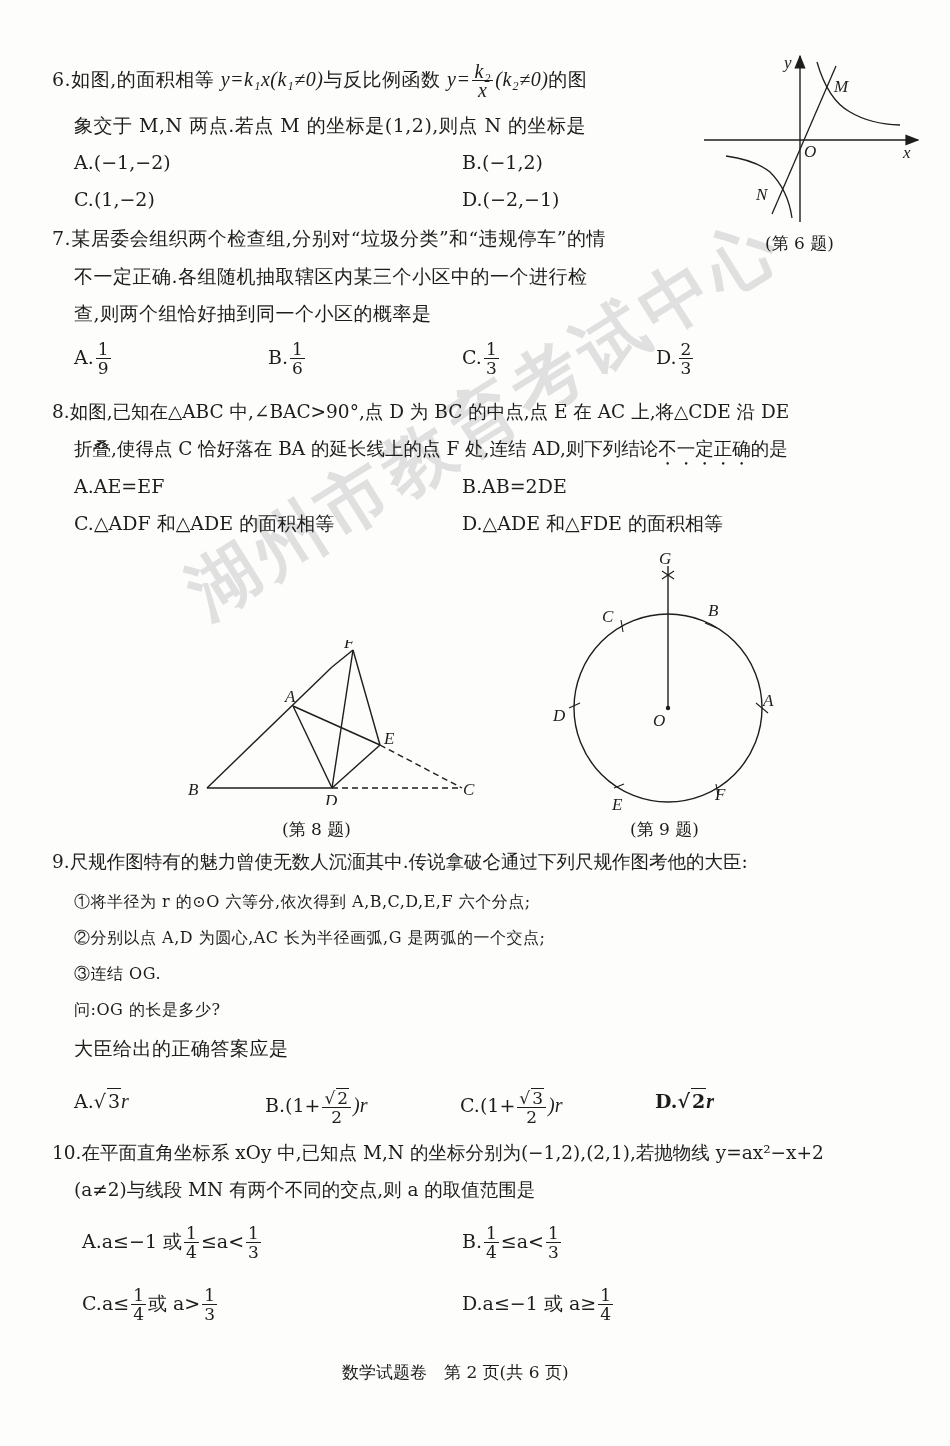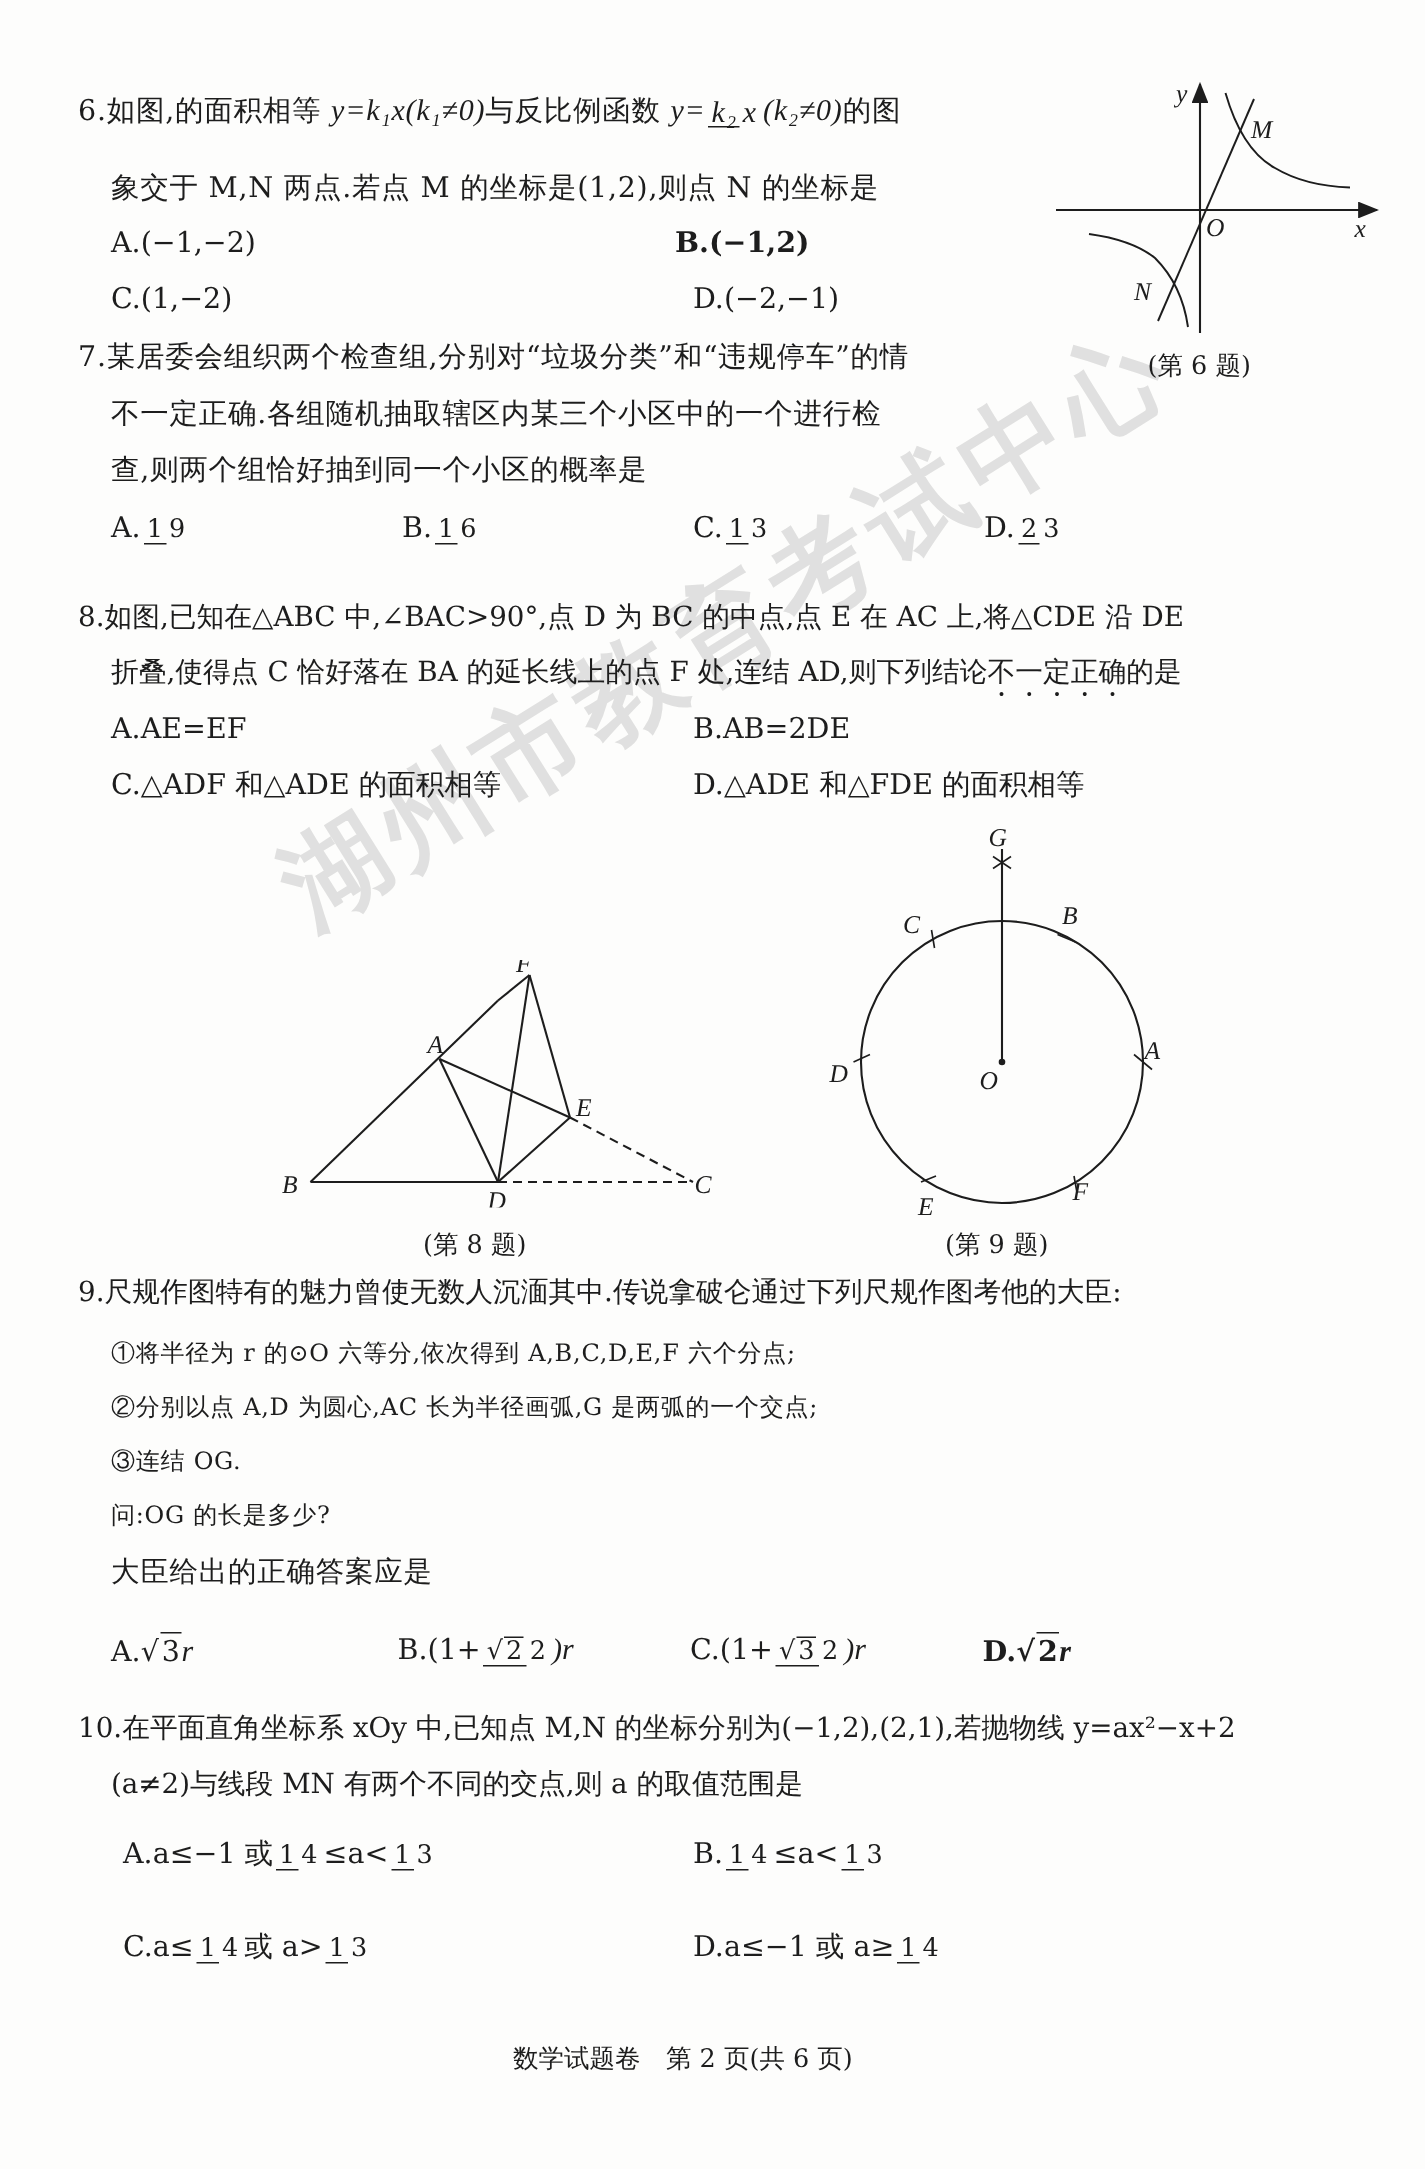--- a/index.html
+++ b/index.html
@@ -2,21 +2,21 @@
 <html><head>
 <meta charset="utf-8">
 <style>
   html, body { margin:0; padding:0; }
   body { width:950px; height:1446px; background:#fdfdfc; position:relative; overflow:hidden;
          font-family:"DejaVu Serif","Liberation Serif",serif; color:#1d1d1d; }
   .abs { position:absolute; }
   .line { position:absolute; font-size:19px; line-height:24px; white-space:nowrap; letter-spacing:0.5px; }
   .opt { position:absolute; font-size:19px; line-height:24px; white-space:nowrap; }
   i.v { font-family:"Liberation Serif","DejaVu Serif",serif; font-style:italic; font-size:20px; }
-  .frac { display:inline-flex; flex-direction:row; align-items:center; vertical-align:middle; font-size:17px; line-height:18px; margin:0 2px; }
+  .frac { display:inline-flex; flex-direction:column; align-items:center; vertical-align:middle; font-size:17px; line-height:18px; margin:0 2px; }
   .frac .n { border-bottom:1.4px solid #1d1d1d; padding:0 2px; }
   .frac .d { padding:0 2px; }
   .sqrt { display:inline-block; border-top:1.4px solid #1d1d1d; padding:0 1px; margin-left:1px; }
   .sqrtsign { font-size:19px; }
   .cap { position:absolute; font-size:17px; white-space:nowrap; }
   .emph { text-emphasis: dot; -webkit-text-emphasis: dot; text-emphasis-position: under; -webkit-text-emphasis-position: under; }
   .wm { position:absolute; left:170px; top:560px; transform:rotate(-32deg); transform-origin:left top;
         font-size:70px; color:rgba(150,150,150,0.28); letter-spacing:6px; white-space:nowrap; font-weight:bold; }
   svg text { font-family:"Liberation Serif","DejaVu Serif",serif; font-style:italic; font-size:17px; fill:#1d1d1d; }
   .small { font-size:16px; }
@@ -28,21 +28,21 @@
 
 <div>
   <div class="line" style="left:52px;top:62px;">
     <span>6.</span><span>如图,的面积相等 </span><i class="v">y=k₁x(k₁≠0)</i><span>与反比例函数 </span><i class="v">y=</i><span class="frac">
         <i class="n v">k₂</i>
         <i class="d v">x</i>
       </span><i class="v">(k₂≠0)</i><span>的图</span>
   </div>
   <div class="line" style="left:74px;top:113px;">象交于 M,N 两点.若点 M 的坐标是(1,2),则点 N 的坐标是</div>
   <div class="opt" style="left:74px;top:150px;"><span>A.</span><span>(−1,−2)</span></div>
-  <div class="opt" style="left:450px;top:150px;font-weight:bold;"><span>B.</span><span>(−1,2)</span></div>
+  <div class="opt" style="left:462px;top:150px;"><span>B.</span><span>(−1,2)</span></div>
   <div class="opt" style="left:74px;top:187px;"><span>C.</span><span>(1,−2)</span></div>
   <div class="opt" style="left:462px;top:187px;"><span>D.</span><span>(−2,−1)</span></div>
 
   <svg class="abs" style="left:700px;top:50px;" width="225" height="180">
     <defs>
         <marker id="ar" markerWidth="10" markerHeight="8" refX="9" refY="4" orient="auto">
           <path d="M0,0 L10,4 L0,8 Z" fill="#1d1d1d"></path>
         </marker>
       </defs>
     <line x1="4" y1="90" x2="218" y2="90" stroke="#1d1d1d" stroke-width="1.4" marker-end="url(#ar)"></line>

